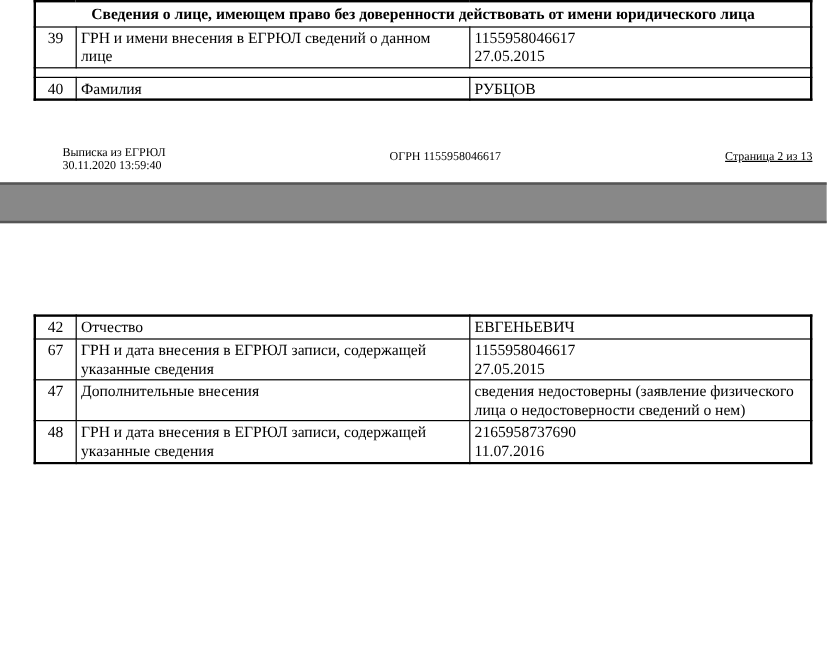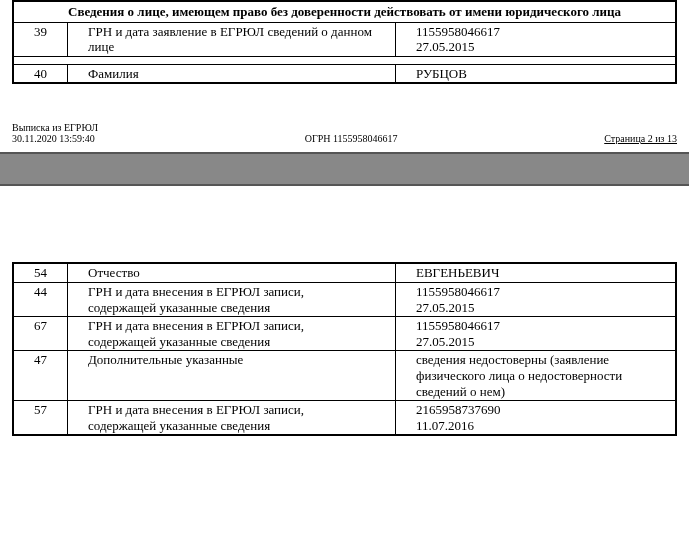--- a/index.html
+++ b/index.html
@@ -5,29 +5,30 @@
     * { box-sizing: border-box; margin: 0; padding: 0; }
     body {
       font-family: "Times New Roman", Times, serif;
       font-size: 13px;
       background: #fff;
       color: #000;
       width: 689px;
     }
     .page-content {
       padding: 0 12px;
+      margin-left: 16px;
     }
     table.data {
       width: 100%;
       border-collapse: collapse;
       border: 2px solid #000;
     }
     table.data td {
       border: 1px solid #000;
-      padding: 1px 20px;
+      padding: 1px 4px;
       vertical-align: top;
       font-size: 13px;
       line-height: 1.2;
     }
     table.data td.num {
       width: 34px;
       text-align: center;
     }
     table.data td.label {
       width: 328px;
@@ -44,23 +45,24 @@
       border-left: 2px solid #000;
       border-right: 2px solid #000;
       border-top: 1px solid #000;
       border-bottom: 1px solid #000;
       height: 8px;
       padding: 0;
     }
     .footer {
       display: flex;
       justify-content: space-between;
-      align-items: flex-end;
+      align-items: flex-start;
       padding: 38px 12px 8px 12px;
       font-size: 10px;
+      margin-left: 40px;
     }
     .footer .left { text-align: left; }
     .footer .center { text-align: center; padding-top: 3px; }
     .footer .right { text-align: right; padding-top: 3px; text-decoration: underline; }
     .page-break {
       height: 34px;
       background: #888;
       border-top: 2px solid #555;
       border-bottom: 2px solid #555;
       margin: 0 0 0 0;
@@ -73,21 +75,21 @@
 <body>
 
 <div class="page-content">
   <table class="data">
     <tbody>
         <tr>
       <td class="section-header" colspan="3">Сведения о лице, имеющем право без доверенности действовать от имени юридического лица</td>
     </tr>
     <tr>
       <td class="num">39</td>
-      <td class="label">ГРН и дата заявление в ЕГРЮЛ сведений о данном лице</td>
+      <td class="label">ГРН и имени внесения в ЕГРЮЛ сведений о данном лице</td>
       <td class="value">1155958046617<br>27.05.2015</td>
     </tr>
     <tr class="spacer-row">
       <td colspan="3"></td>
     </tr>
     <tr>
       <td class="num">40</td>
       <td class="label">Фамилия</td>
       <td class="value">РУБЦОВ</td>
     </tr>
@@ -105,39 +107,34 @@
 </div>
 
 <div class="page-break"></div>
 
 <div class="page2-top-space"></div>
 
 <div class="page-content">
   <table class="data">
     <tbody>
     <tr>
-      <td class="num">54</td>
+      <td class="num">42</td>
       <td class="label">Отчество</td>
       <td class="value">ЕВГЕНЬЕВИЧ</td>
-    </tr>
-    <tr>
-      <td class="num">44</td>
-      <td class="label">ГРН и дата внесения в ЕГРЮЛ записи, содержащей указанные сведения</td>
-      <td class="value">1155958046617<br>27.05.2015</td>
     </tr>
     <tr>
       <td class="num">67</td>
       <td class="label">ГРН и дата внесения в ЕГРЮЛ записи, содержащей указанные сведения</td>
       <td class="value">1155958046617<br>27.05.2015</td>
     </tr>
     <tr>
       <td class="num">47</td>
-      <td class="label">Дополнительные указанные</td>
+      <td class="label">Дополнительные внесения</td>
       <td class="value">сведения недостоверны (заявление физического лица о недостоверности сведений о нем)</td>
     </tr>
     <tr>
-      <td class="num">57</td>
+      <td class="num">48</td>
       <td class="label">ГРН и дата внесения в ЕГРЮЛ записи, содержащей указанные сведения</td>
       <td class="value">2165958737690<br>11.07.2016</td>
     </tr>
   </tbody>
     </table>
 </div>
 
 </body></html>

